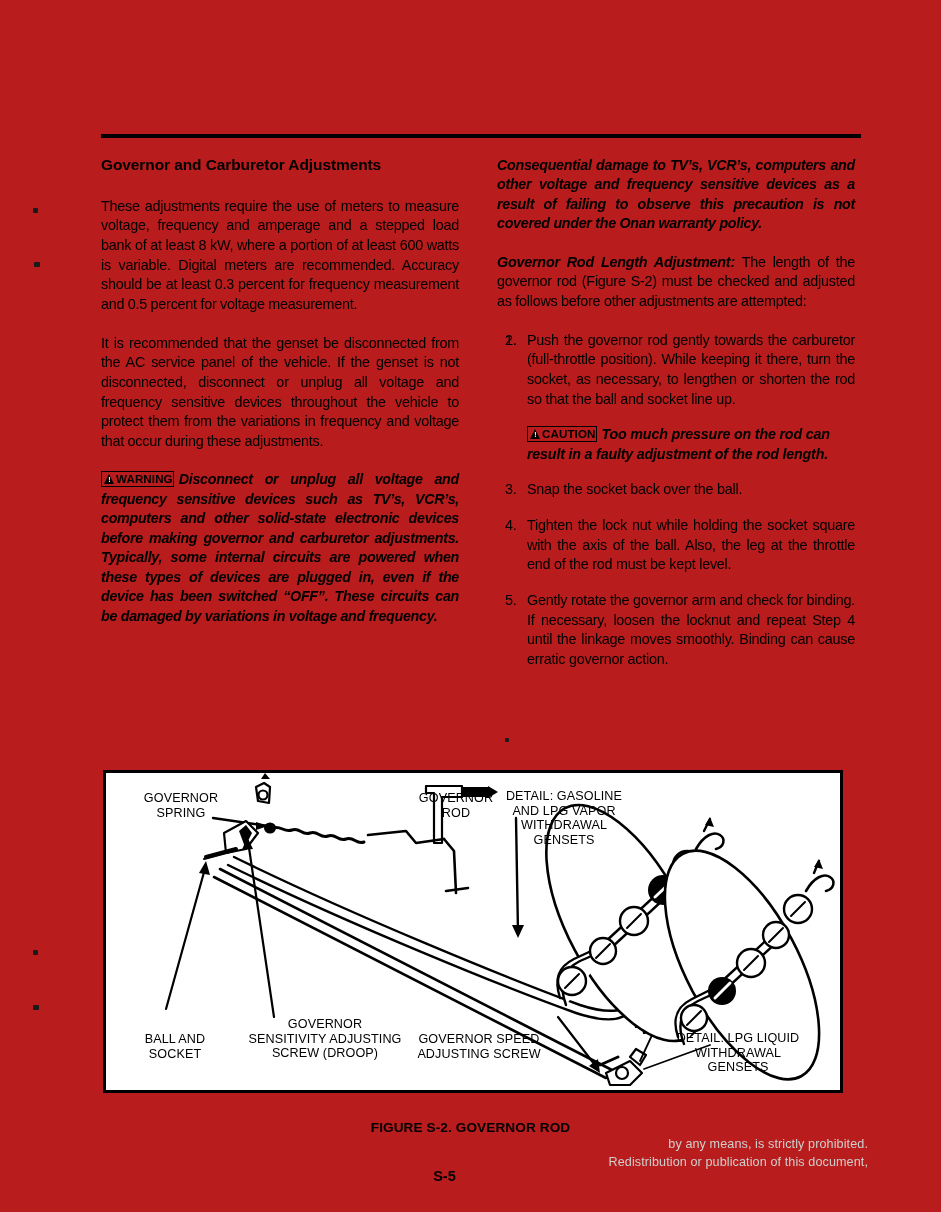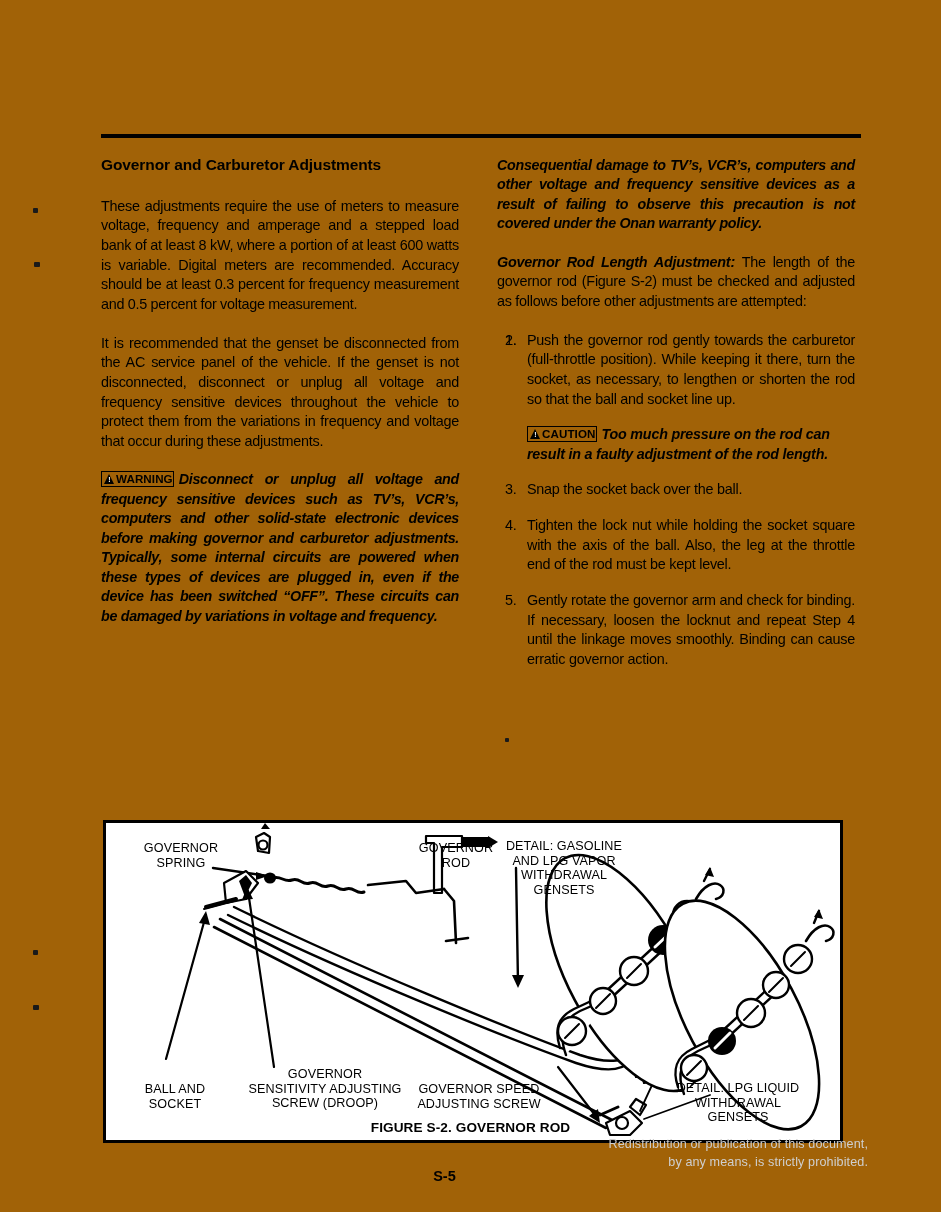--- a/index.html
+++ b/index.html
@@ -8,21 +8,21 @@
     background: #ffffff;
   }
   body {
     font-family: "Liberation Sans", sans-serif;
     color: #000000;
   }
   #page {
     position: relative;
     width: 941px;
     height: 1212px;
-    background: #a16207;
+    background: #b91c1c;
     overflow: hidden;
   }
 
   
   .speck {
     position: absolute;
     background: #1a1a1a;
     border-radius: 1px;
   }
 
@@ -159,21 +159,21 @@
     font-weight: bold;
     font-style: italic;
     letter-spacing: -0.2px;
     text-align: left;
   }
 
   
   .figure-box {
     position: absolute;
     left: 103px;
-    top: 820px;
+    top: 770px;
     width: 740px;
     height: 323px;
     border: 3px solid #000;
     box-sizing: border-box;
     background: #fff;
     overflow: hidden;
   }
   .fig-label {
     position: absolute;
     font-size: 12.6px;
@@ -401,19 +401,19 @@
 SENSITIVITY ADJUSTING
 SCREW (DROOP)</div>
 
     <div class="fig-label" style="left:283px; top:259px; width:180px;">GOVERNOR SPEED
 ADJUSTING SCREW</div>
   </div>
 
   <div class="fig-caption">FIGURE S-2. GOVERNOR ROD</div>
 
   <div class="watermark">
+    <div>by any means, is strictly prohibited.</div>
     <div>Redistribution or publication of this document,</div>
-    <div>by any means, is strictly prohibited.</div>
   </div>
 
   <div class="page-num">S-5</div>
 
 </div>
 
 </body></html>

